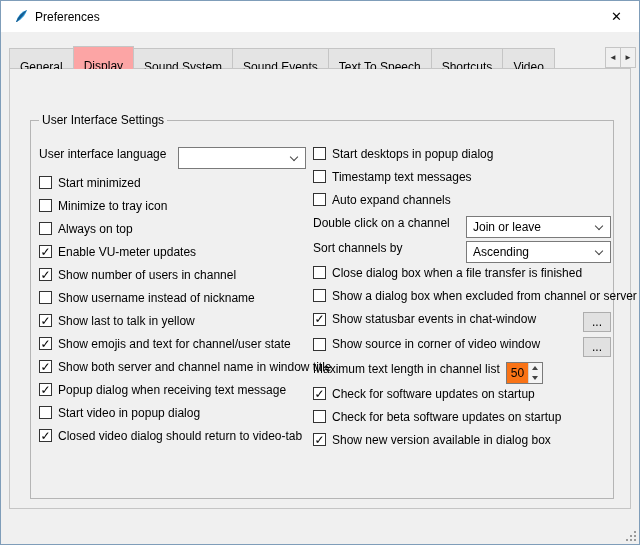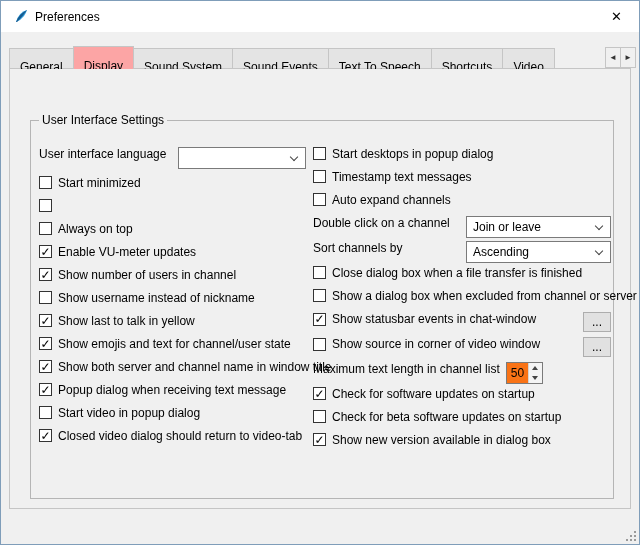--- a/index.html
+++ b/index.html
@@ -208,20 +208,21 @@
           </div>
         </div>
         <div class="spacer4"></div>
 
         <label class="row">
           <span class="cb"></span>
           <span>Start minimized</span>
         </label>
         <label class="row">
           <span class="cb"></span>
+          <span>Minimize to tray icon</span>
         </label>
         <label class="row">
           <span class="cb"></span>
           <span>Always on top</span>
         </label>
         <label class="row">
           <span class="cb checked"></span>
           <span>Enable VU-meter updates</span>
         </label>
         <label class="row">

